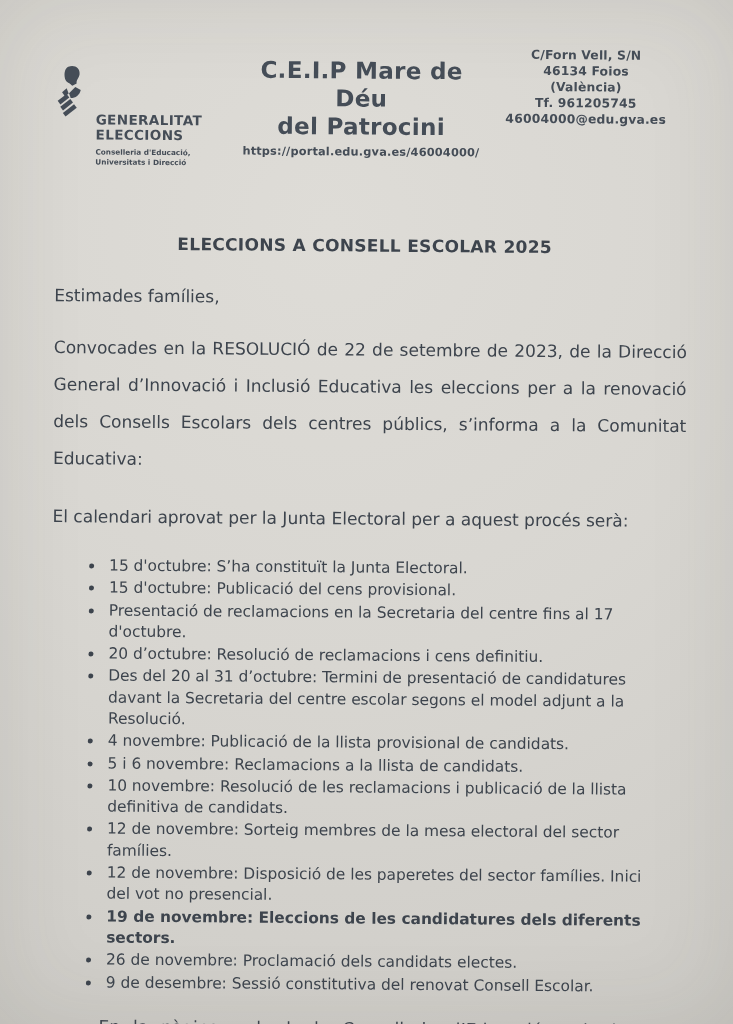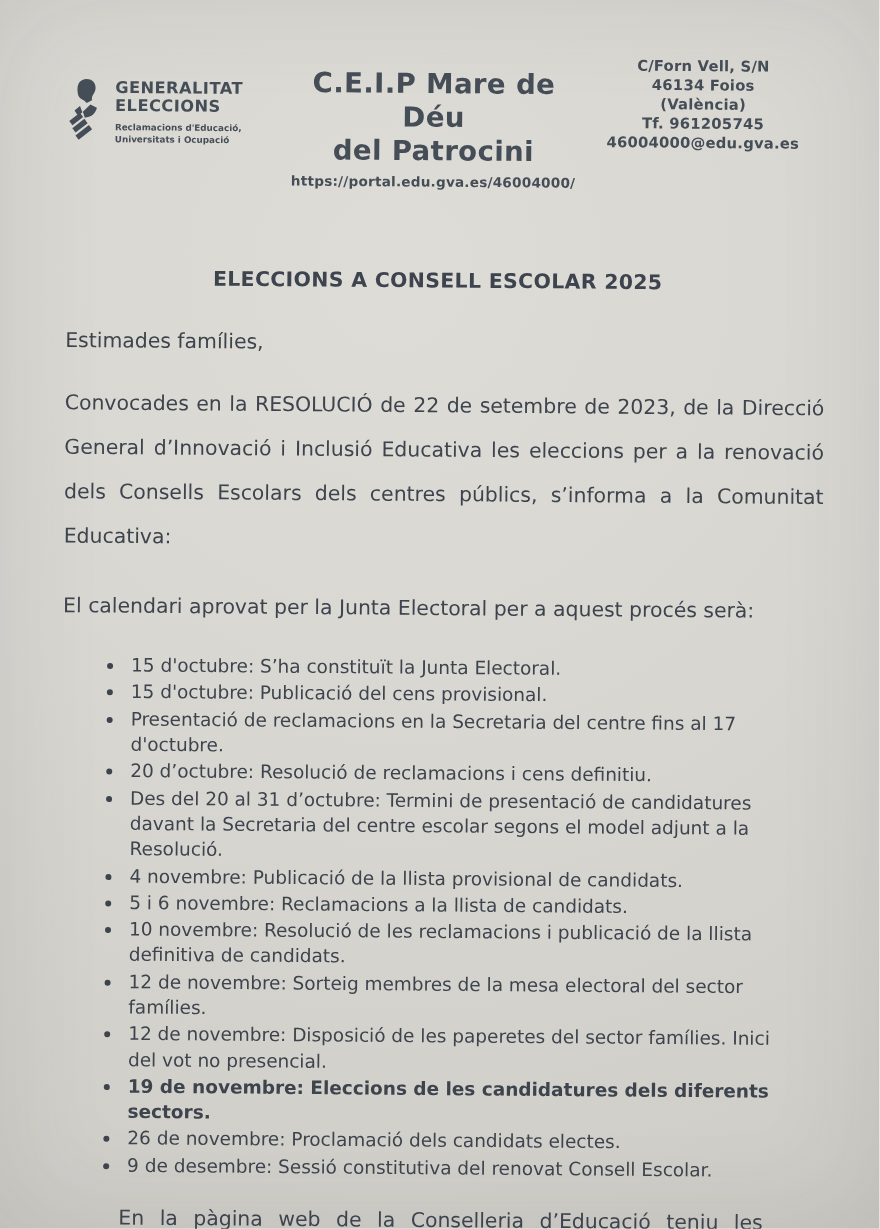--- a/index.html
+++ b/index.html
@@ -21,21 +21,21 @@
   .doc{
     position:absolute;top:0;left:0;width:733px;height:1024px;
     padding:50px 45px 0 55px;
     transform:rotate(.45deg);
     transform-origin:40% 20%;
   }
   
   .letterhead{display:flex;align-items:flex-start;}
   .logo-block{display:flex;gap:8px;width:178px;flex:0 0 auto;margin-top:16px;}
   .emblem{width:32px;height:56px;flex:0 0 auto;}
-  .org-wrap{padding-top:2px;}
+  .org-wrap{padding-top:2px;margin-top:46px;}
   .org-line{font-size:13.5px;font-weight:bold;letter-spacing:.4px;line-height:1.12;color:var(--ink-soft);}
   .dept{margin-top:5px;}
   .dept-line{font-size:7.3px;font-weight:bold;line-height:1.35;color:var(--ink-soft);}
   .school-block{flex:1 1 auto;text-align:center;margin-top:6px;padding-left:6px;}
   .school-name{font-size:23px;font-weight:bold;line-height:1.22;letter-spacing:.3px;color:var(--ink-soft);}
   .school-url{font-size:11.3px;font-weight:bold;margin-top:5px;letter-spacing:.2px;color:var(--ink-soft);}
   .address-block{flex:0 0 auto;width:206px;text-align:center;margin-top:-4px;}
   .address-line{font-size:12.3px;font-weight:bold;line-height:1.3;letter-spacing:.2px;color:var(--ink-soft);}
   
   .title{font-size:17px;font-weight:bold;letter-spacing:.3px;text-align:center;
@@ -63,22 +63,22 @@
             <path d="M11.4 24.8l2.2 5.6-3.8 3.2-3.2-4.6z"></path>
             <path d="M2 38.2l9.4-7.4 2.9 3.8-9.4 7.4z"></path>
             <path d="M4.8 44.6l10.6-8.4 2.9 3.8-10.6 8.4z"></path>
             <path d="M7.6 51l11.8-9.4 2.9 3.8-11.8 9.4z"></path>
           </g>
         </svg>
         <div class="org-wrap">
           <div class="org-line">GENERALITAT</div>
           <div class="org-line">ELECCIONS</div>
           <div class="dept">
-            <div class="dept-line">Reclamacions d'Educació,</div>
-            <div class="dept-line">Universitats i Ocupació</div>
+            <div class="dept-line">Conselleria d'Educació,</div>
+            <div class="dept-line">Universitats i Direcció</div>
           </div>
         </div>
       </div>
 
       <div class="school-block">
         <div class="school-name">
           <div>C.E.I.P Mare de Déu</div>
           <div>del Patrocini</div>
         </div>
         <div class="school-url">https://portal.edu.gva.es/46004000/</div>

